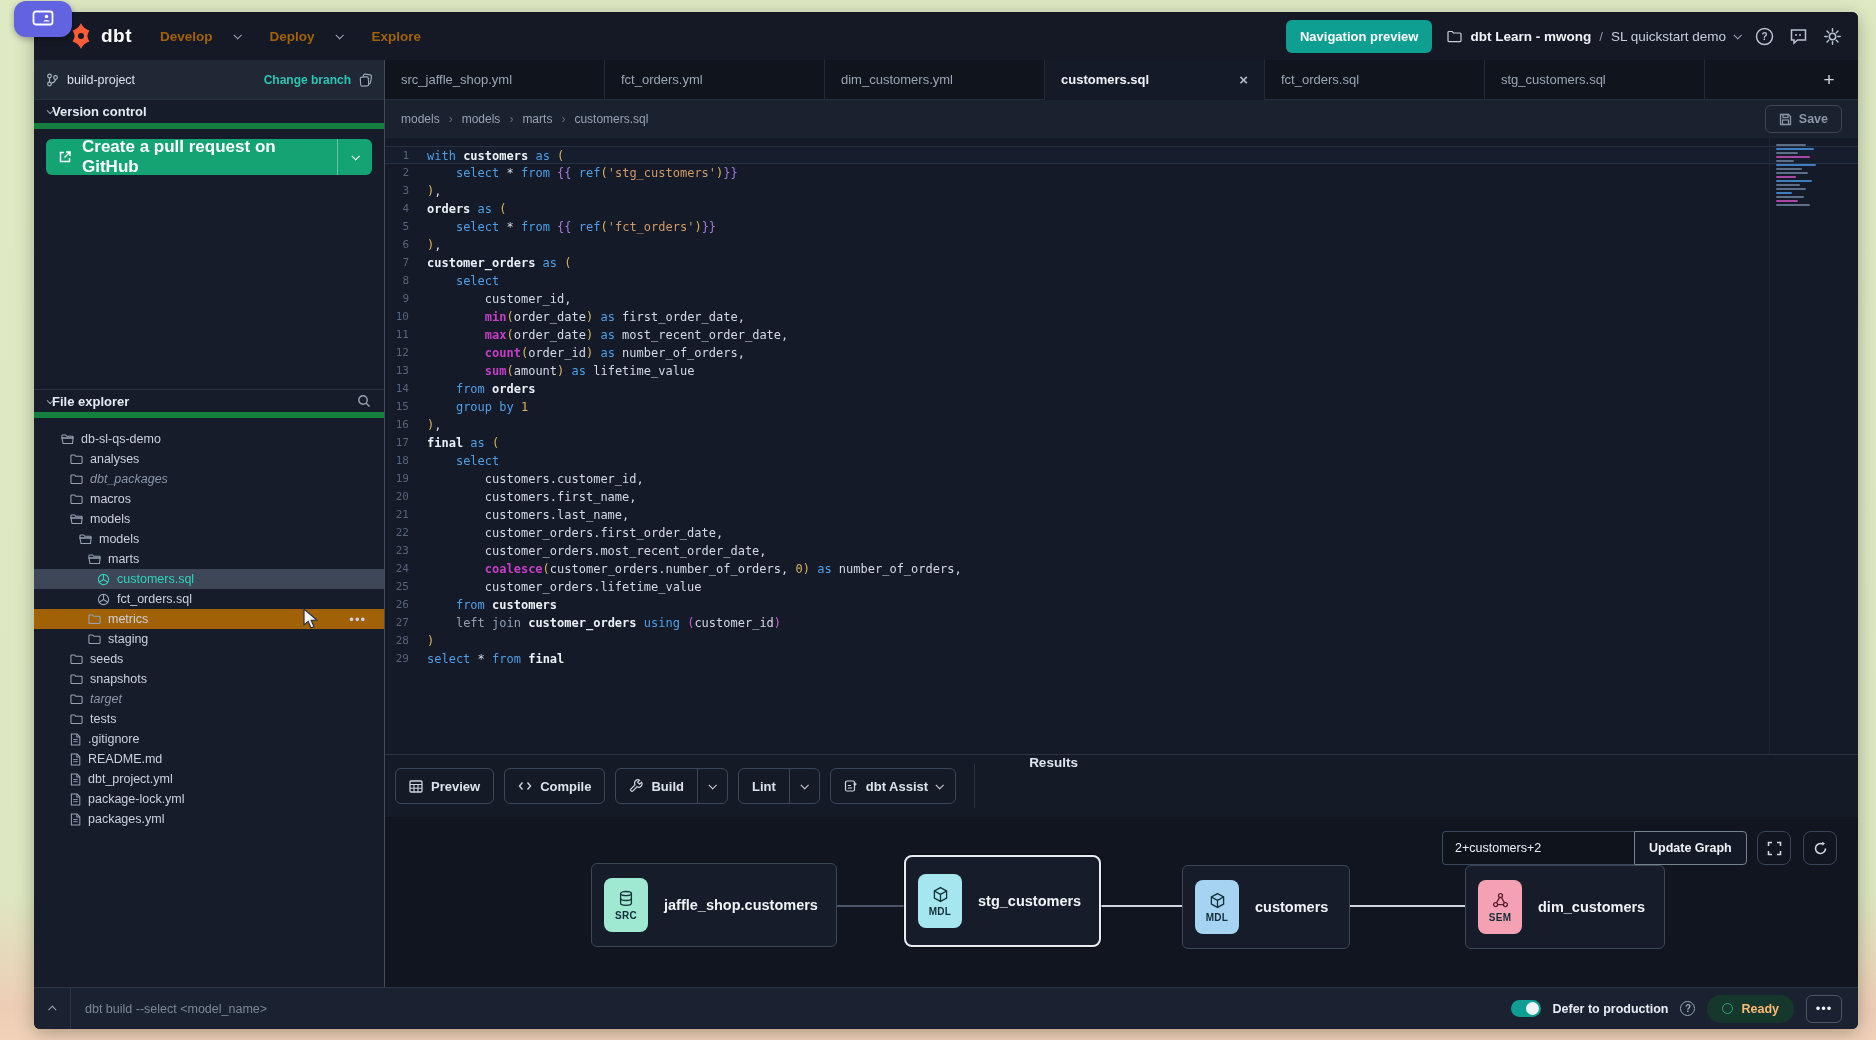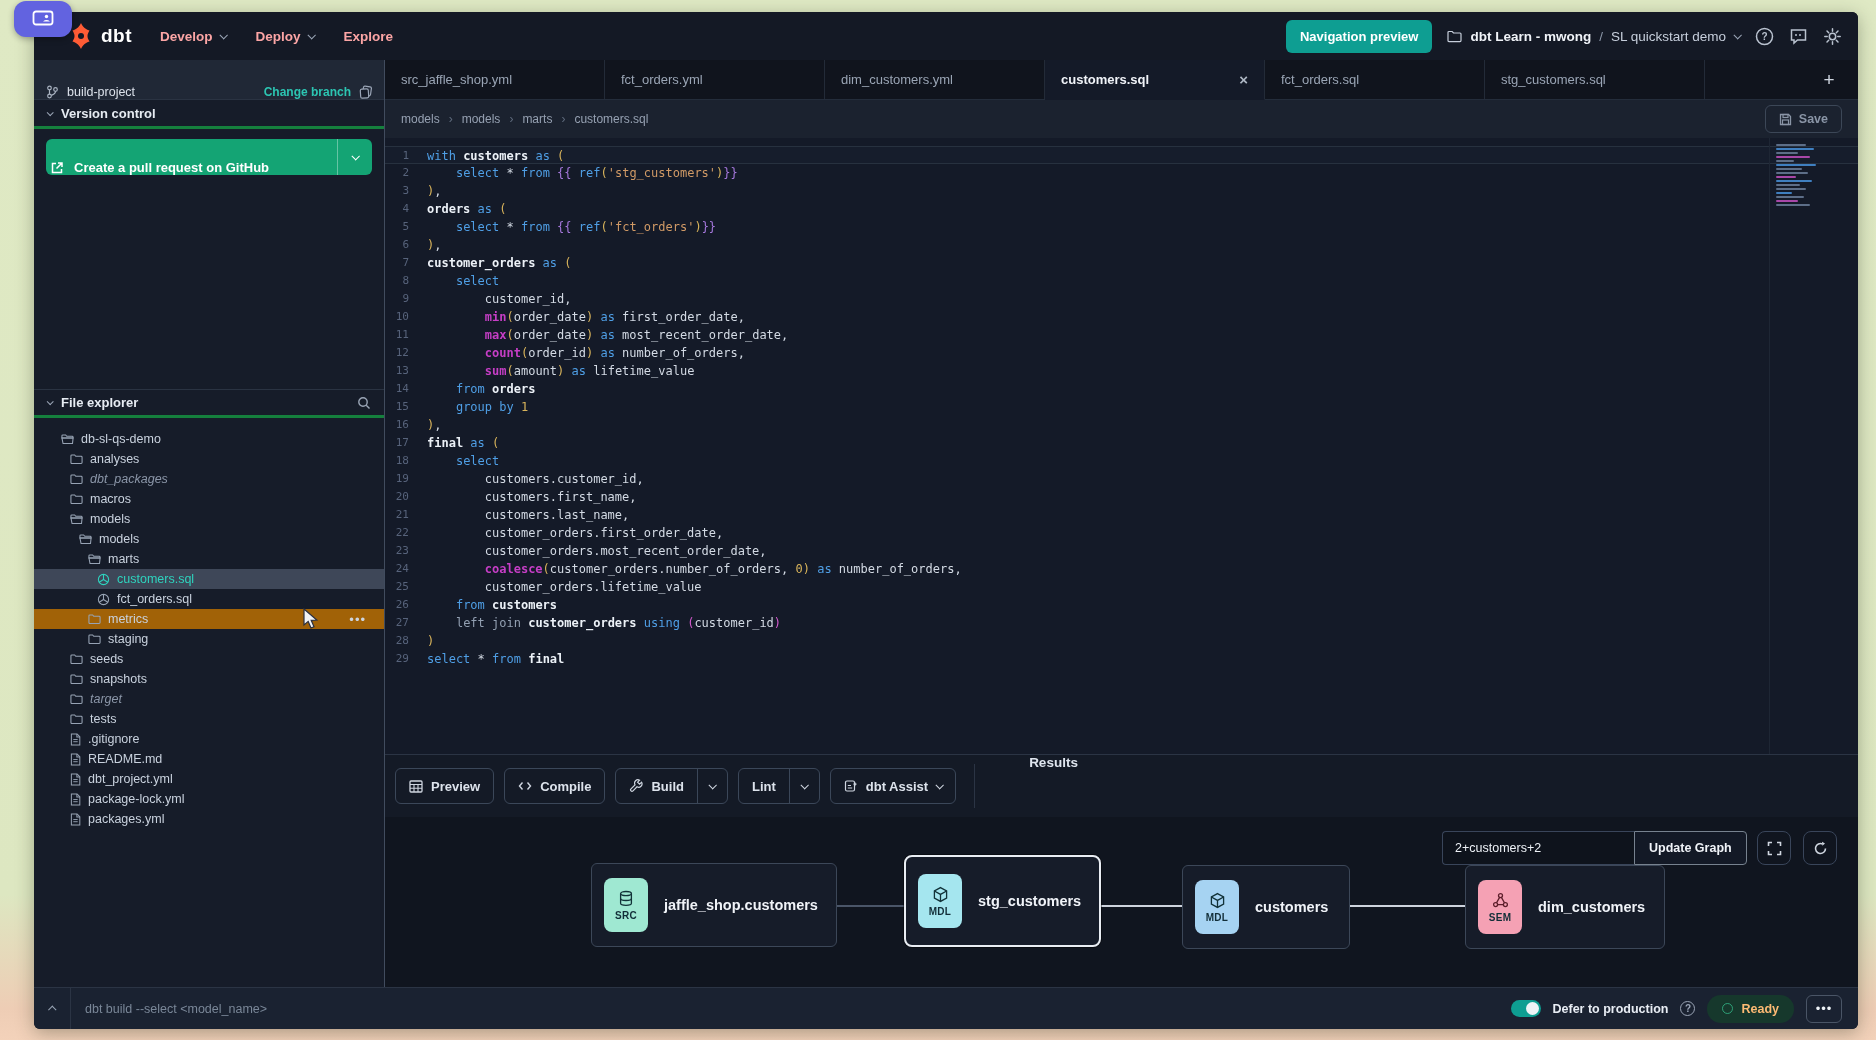--- a/index.html
+++ b/index.html
@@ -13,41 +13,41 @@
     position:absolute; left:34px; top:12px; right:18px; bottom:11px;
     background:#141925; border-radius:6px; overflow:hidden;
     display:flex; flex-direction:column;
     box-shadow:0 4px 18px rgba(40,50,30,.35);
     color:#d6dde6;
   }
   
   .topbar { height:48px; flex:none; display:flex; align-items:center; padding:0 16px 0 34px; gap:28px; background:#141925; }
   .logo { display:flex; align-items:center; gap:7px; }
   .logo-text { font-size:19px; font-weight:bold; color:#fff; letter-spacing:.5px; }
-  .menu-item { display:flex; align-items:center; gap:7px; color:#fca5a5; font-size:13.5px; font-weight:bold; cursor:default; }
+  .menu-item { display:flex; align-items:center; gap:21px; color:#a16207; font-size:13.5px; font-weight:bold; cursor:default; }
   .chev { display:inline-block; width:6px; height:6px; border-right:1.6px solid currentColor; border-bottom:1.6px solid currentColor; transform:rotate(45deg) translateY(-1px); }
   .chev.up { transform:rotate(-135deg) translateY(-1px); }
   .topbar-right { margin-left:auto; display:flex; align-items:center; gap:15px; }
   .nav-preview { background:#0e9e92; color:#fff; font-size:13px; font-weight:bold; padding:9px 14px; border-radius:6px; }
   .acct { display:flex; align-items:center; gap:8px; font-size:13.5px; color:#c6cedb; }
   .acct b { color:#f0f3f8; }
   .acct .sep { color:#8b96a8; }
   .icon-btn { color:#b9c2cf; display:flex; align-items:center; }
   
   .body-row { flex:1; display:flex; min-height:0; }
   .sidebar { width:351px; flex:none; background:#161c29; border-right:1px solid #414c5e; display:flex; flex-direction:column; position:relative; }
-  .branch-row { height:40px; flex:none; background:#202836; display:flex; align-items:flex-end; gap:8px; padding:0 12px; border-bottom:1px solid #2a3342; font-size:12.5px; color:#dbe1ea; }
+  .branch-row { height:40px; flex:none; background:#202836; display:flex; align-items:center; gap:8px; padding:0 12px; border-bottom:1px solid #2a3342; font-size:12.5px; color:#dbe1ea; }
   .branch-row .grow { flex:1; }
   .change-branch { color:#2cc5b2; font-size:12px; font-weight:bold; }
-  .sec-head { height:29px; flex:none; display:flex; align-items:center; gap:9px; padding:0 13px; font-size:13px; font-weight:bold; color:#e6ebf2; border-bottom:3px solid #15803d; }
+  .sec-head { height:29px; flex:none; display:flex; align-items:center; padding:0 13px; font-size:13px; font-weight:bold; color:#e6ebf2; border-bottom:6px solid #15803d; }
   .sec-head .chev { width:5px; height:5px; color:#9aa5b6; }
   .sec-head .grow { flex:1; }
   .pr-wrap { padding:10px 12px 12px 12px; flex:none; }
   .pr-btn { height:36px; display:flex; align-items:stretch; background:#14a474; border-radius:6px; color:#fff; overflow:hidden; }
-  .pr-main { flex:1; display:flex; align-items:flex-end; justify-content:flex-start; gap:10px; padding:0 4px; font-size:13px; font-weight:bold; border-right:1px solid rgba(255,255,255,.35); }
+  .pr-main { flex:1; display:flex; align-items:center; justify-content:flex-start; gap:10px; padding:0 12px; font-size:17px; font-weight:bold; border-right:1px solid rgba(255,255,255,.35); }
   .pr-caret { width:34px; display:flex; align-items:center; justify-content:center; }
   .vc-empty { height:202px; flex:none; }
   .tree { flex:1; overflow:hidden; padding-top:11px; font-size:12.5px; color:#c9d2de; }
   .tree-row { height:20px; display:flex; align-items:center; gap:7px; padding-right:10px; font-weight:500; }
   .tree-row .t-icon { display:flex; align-items:center; color:#97a3b4; flex:none; }
   .tree-row.italic > .t-label { font-style:italic; color:#8b96a8; }
   .tree-row.selected { background:#3e4758; color:#2ed3be; }
   .tree-row.selected .t-icon { color:#2ed3be; }
   .tree-row.hovered { background:#a16207; }
   .row-dots { margin-left:auto; color:#cdd5e0; font-size:13px; letter-spacing:1px; padding-right:8px; }

